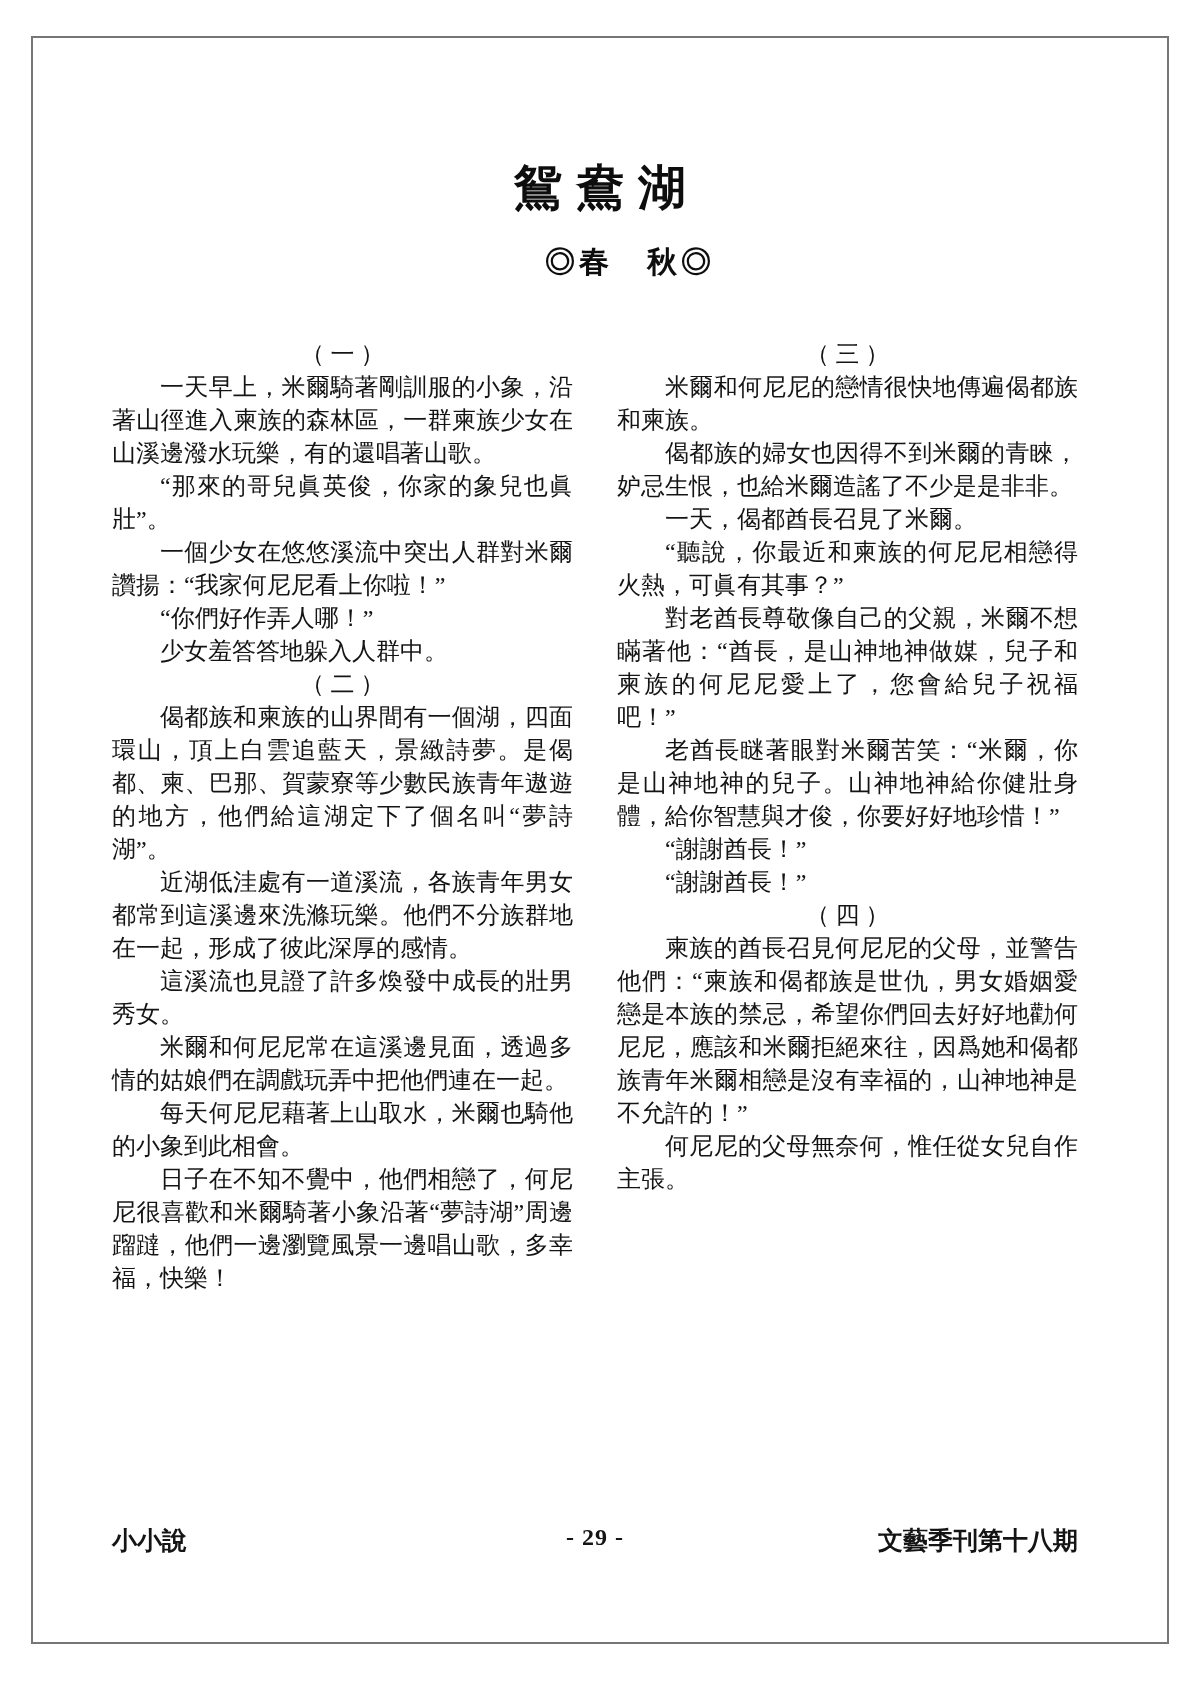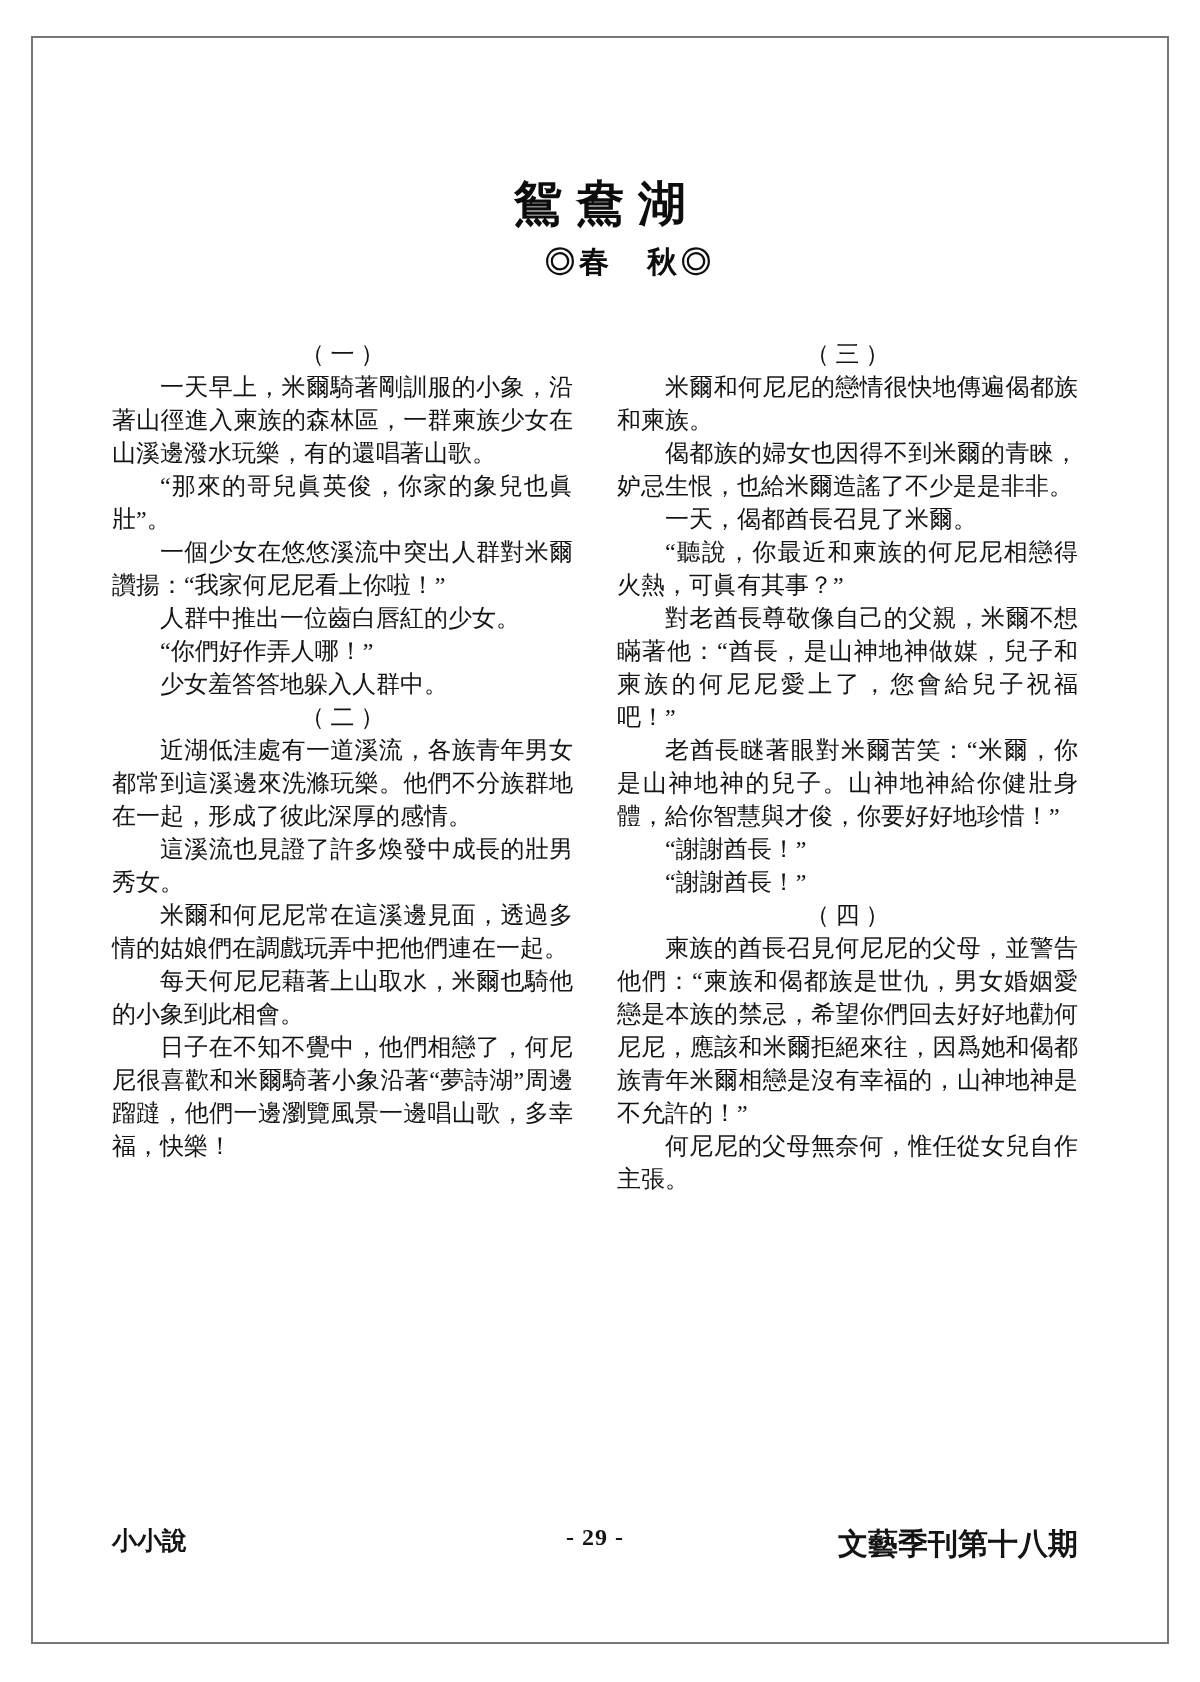--- a/index.html
+++ b/index.html
@@ -30,21 +30,20 @@
     top: 160px;
     left: 0;
     width: 100%;
     text-align: center;
     font-size: 48px;
     font-weight: bold;
     letter-spacing: 14px;
     text-indent: 14px;
     line-height: 1.15;
     color: #0d0d0d;
-    margin-top: 16px;
   }
   .author-line {
     position: absolute;
     top: 244px;
     left: 0;
     width: 100%;
     text-align: center;
     font-size: 30px;
     font-weight: 600;
     letter-spacing: 4px;
@@ -109,45 +108,45 @@
     font-size: 24px;
     font-weight: bold;
     letter-spacing: 1px;
     color: #141414;
   }
   .footer-right {
     position: absolute;
     right: 0;
     top: 0;
     font-family: "Liberation Sans", sans-serif;
-    font-size: 30px;
+    font-size: 25px;
     font-weight: 600;
     color: #141414;
   }
 </style>
 </head>
 <body>
 
 <div class="page">
   <div class="frame"></div>
 
   <div class="article-title">鴛鴦湖</div>
 
   <div class="author-line">◎春　秋◎</div>
 
   <div class="columns">
     <div class="column">
         <p class="section-heading">（一）</p>
         <p class="para">一天早上，米爾騎著剛訓服的小象，沿著山徑進入柬族的森林區，一群柬族少女在山溪邊潑水玩樂，有的還唱著山歌。</p>
         <p class="para">“那來的哥兒眞英俊，你家的象兒也眞壯”。</p>
         <p class="para">一個少女在悠悠溪流中突出人群對米爾讚揚：“我家何尼尼看上你啦！”</p>
-        <p class="para">人群中推出一位齒白唇紅的少女。</p>
         <p class="para">“你們好作弄人哪！”</p>
         <p class="para">少女羞答答地躲入人群中。</p>
         <p class="section-heading">（二）</p>
+        <p class="para">偈都族和柬族的山界間有一個湖，四面環山，頂上白雲追藍天，景緻詩夢。是偈都、柬、巴那、賀蒙寮等少數民族青年遨遊的地方，他們給這湖定下了個名叫“夢詩湖”。</p>
         <p class="para">近湖低洼處有一道溪流，各族青年男女都常到這溪邊來洗滌玩樂。他們不分族群地在一起，形成了彼此深厚的感情。</p>
         <p class="para">這溪流也見證了許多煥發中成長的壯男秀女。</p>
         <p class="para">米爾和何尼尼常在這溪邊見面，透過多情的姑娘們在調戲玩弄中把他們連在一起。</p>
         <p class="para">每天何尼尼藉著上山取水，米爾也騎他的小象到此相會。</p>
         <p class="para">日子在不知不覺中，他們相戀了，何尼尼很喜歡和米爾騎著小象沿著“夢詩湖”周邊蹓躂，他們一邊瀏覽風景一邊唱山歌，多幸福，快樂！</p>
       </div>
     <div class="column">
         <p class="section-heading">（三）</p>
         <p class="para">米爾和何尼尼的戀情很快地傳遍偈都族和柬族。</p>
         <p class="para">偈都族的婦女也因得不到米爾的青睞，妒忌生恨，也給米爾造謠了不少是是非非。</p>

